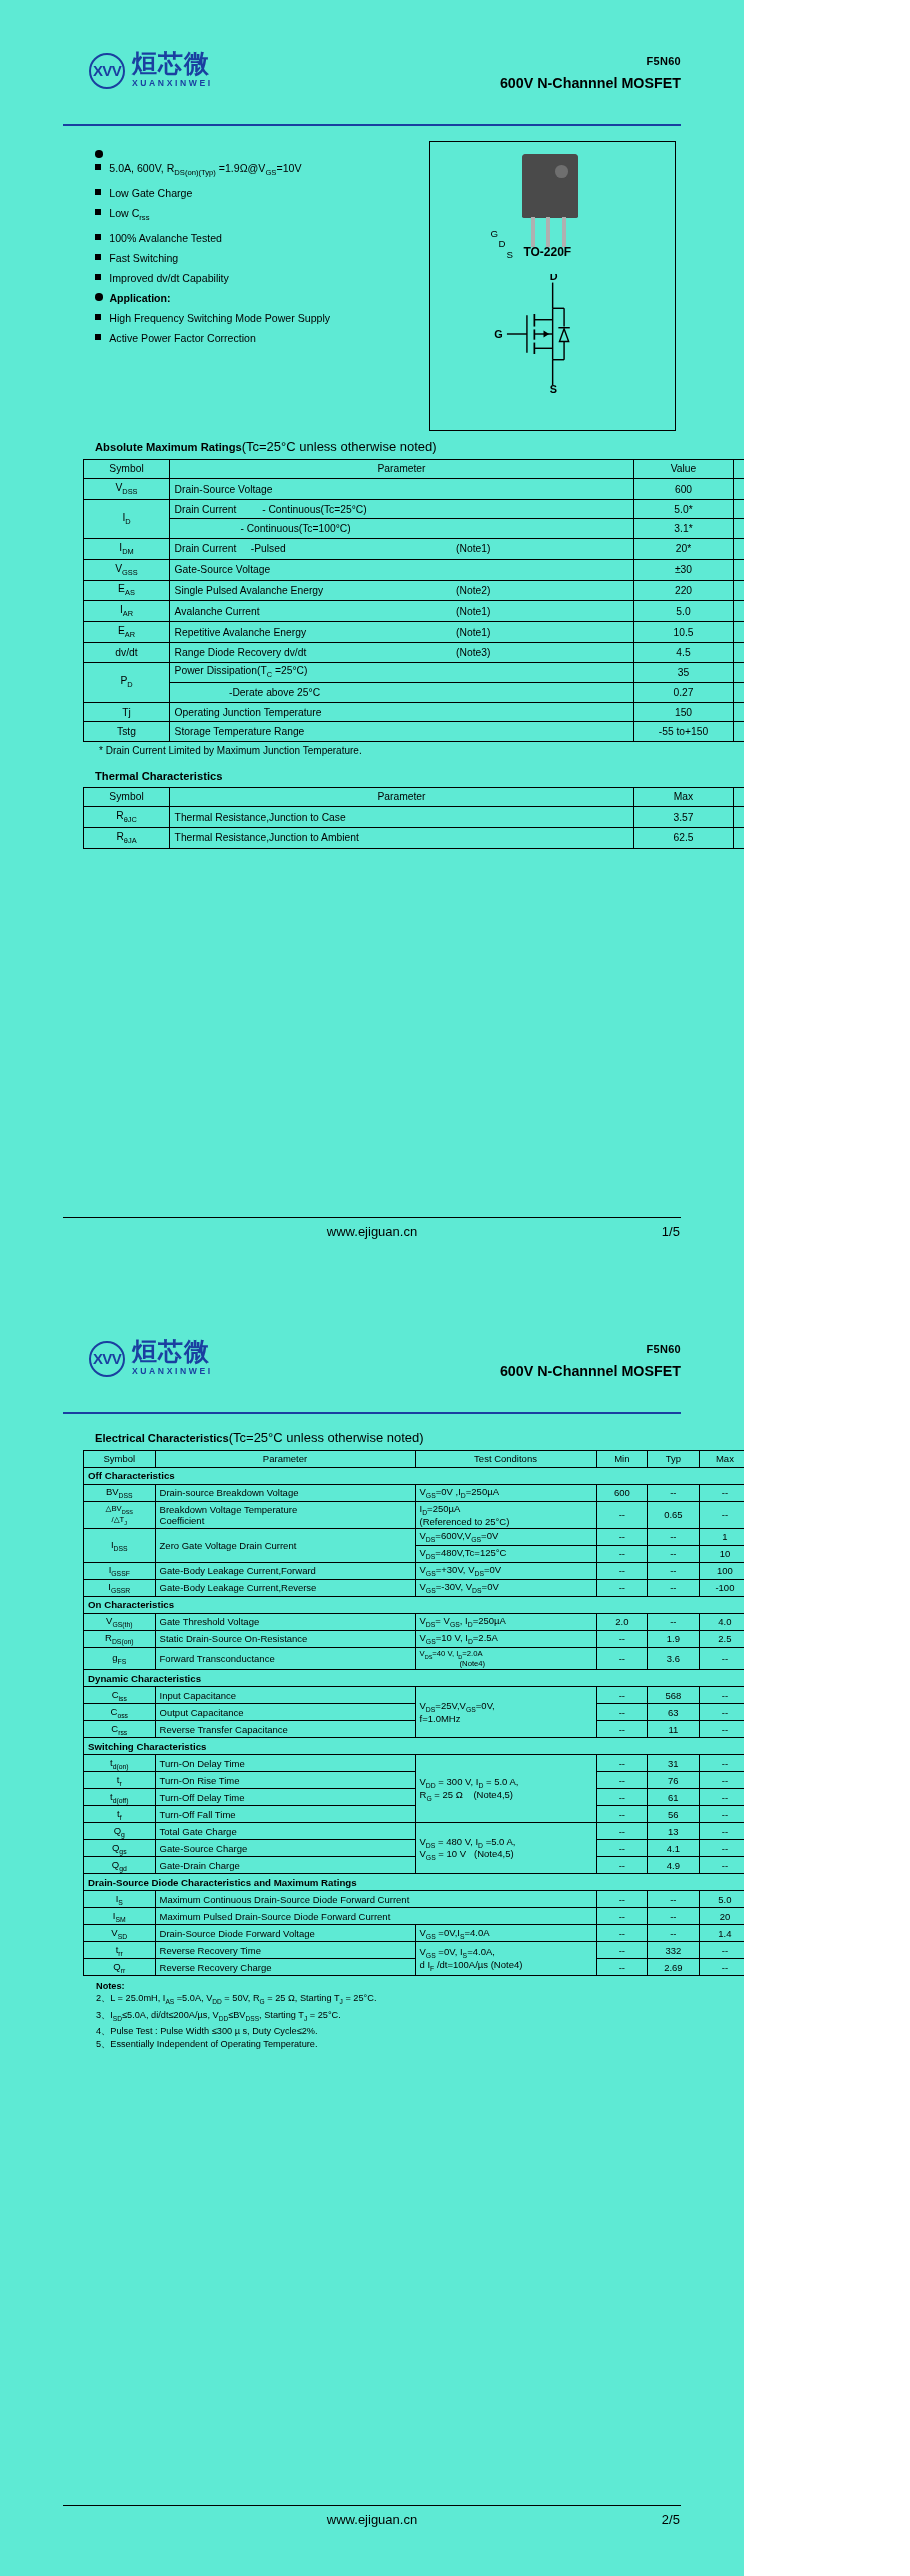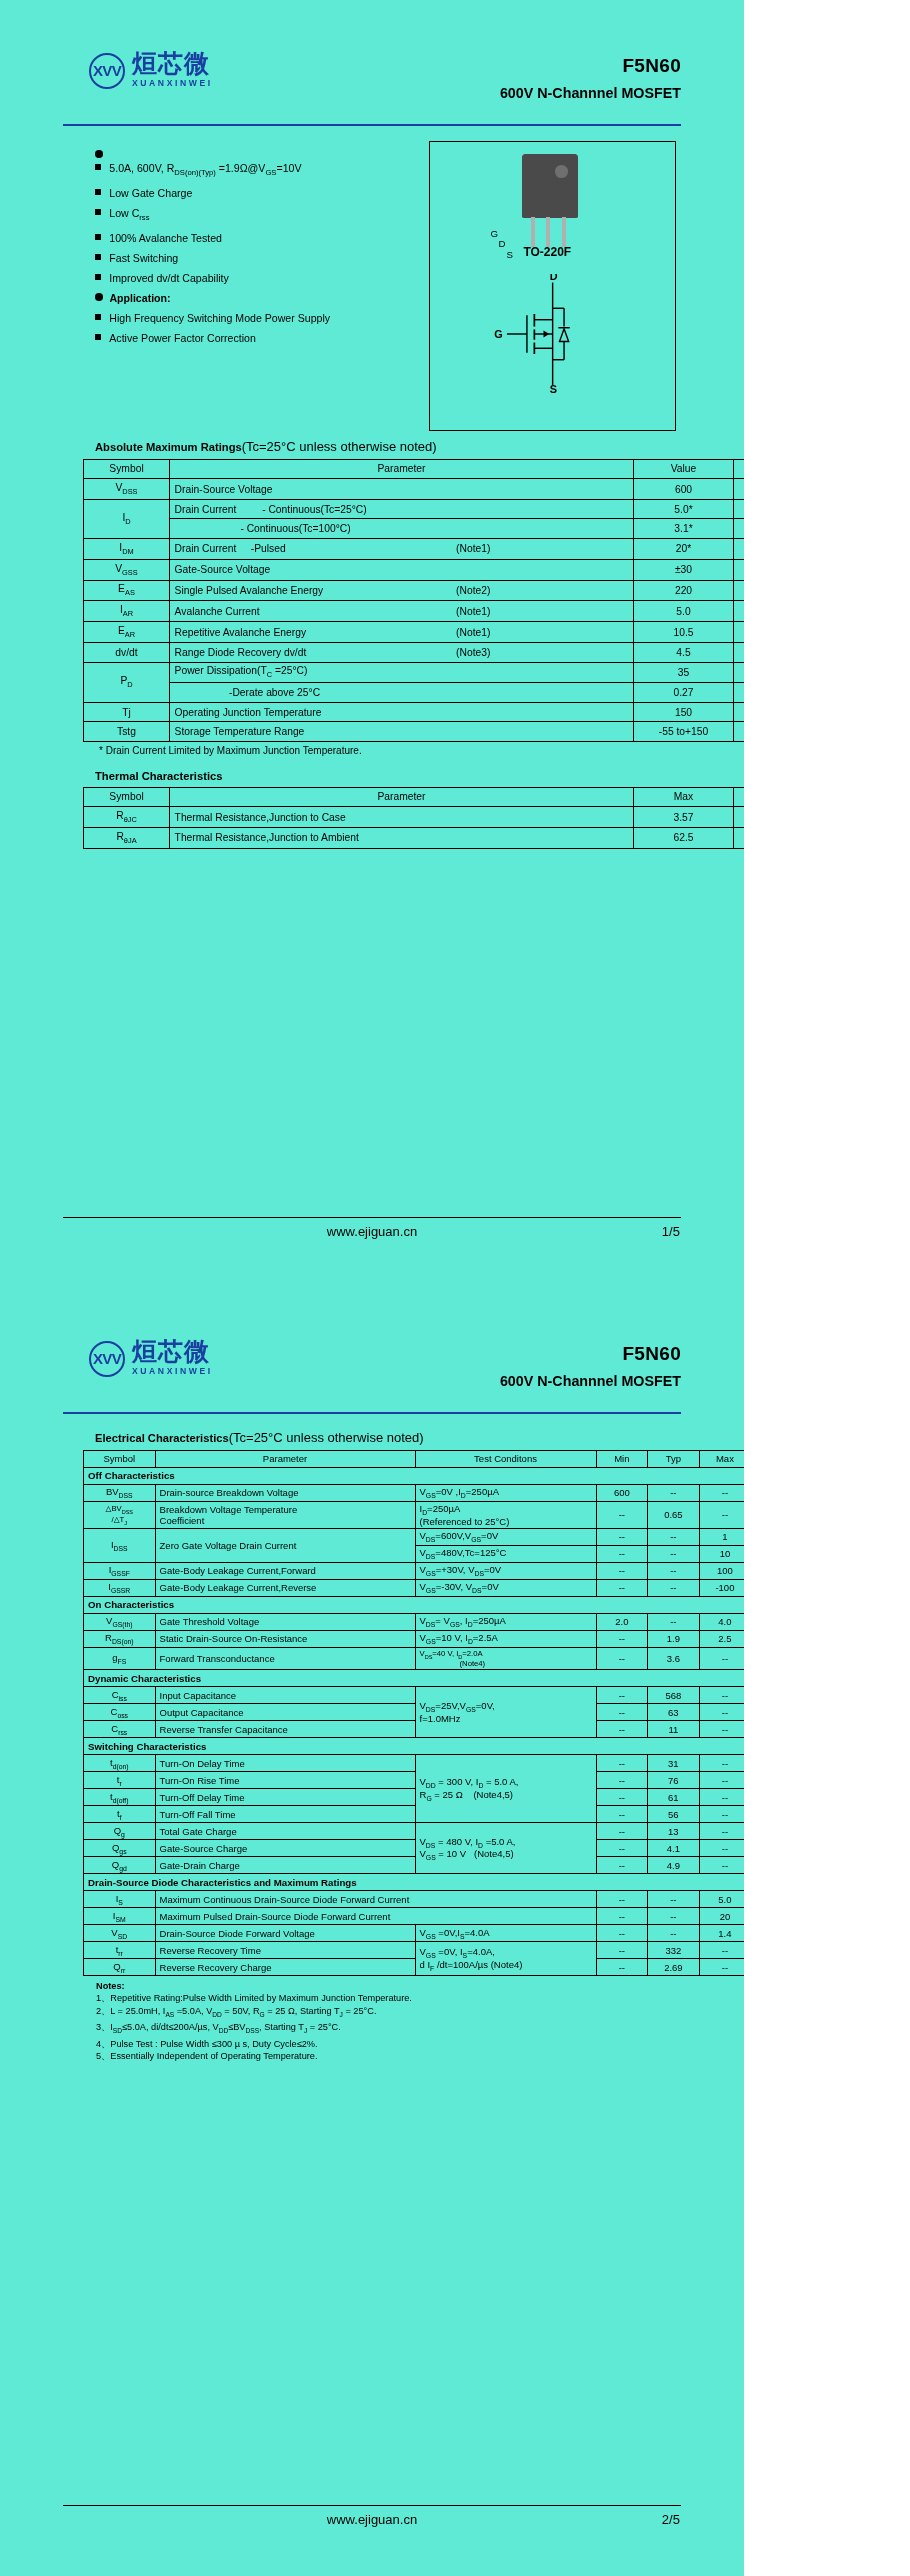--- a/index.html
+++ b/index.html
@@ -69,21 +69,21 @@
     letter-spacing:2.6px;
     line-height:11.5px;
     font-weight:bold;
   }
   .hdr-right{
     position:absolute;
     right:0; top:15px;
     text-align:right;
   }
   .part-no{
-    font-size:19px;
+    font-size:11px;
     font-weight:bold;
     color:#000;
     letter-spacing:0.3px;
   }
   .part-desc{
     font-size:14.3px;
     font-weight:bold;
     color:#000;
     margin-top:7.5px;
   }
@@ -747,21 +747,20 @@
       <td class="c">--</td>
       <td class="c">2.69</td>
       <td class="c">--</td>
       <td class="c">µC</td>
     </tr>
   </tbody>
         </table>
 
   <div class="notes">
     <div class="nt-title">Notes:</div>
-    <div>1、Repetitive Rating:Pulse Width Limited by Maximum Junction Temperature.</div>
     <div>2、L = 25.0mH, I<sub>AS</sub> =5.0A, V<sub>DD</sub> = 50V, R<sub>G</sub> = 25 Ω, Starting T<sub>J</sub> = 25°C.</div>
     <div>3、I<sub>SD</sub>≤5.0A, di/dt≤200A/µs, V<sub>DD</sub>≤BV<sub>DSS</sub>, Starting T<sub>J</sub> = 25°C.</div>
     <div>4、Pulse Test : Pulse Width ≤300 µ s, Duty Cycle≤2%.</div>
     <div>5、Essentially Independent of Operating Temperature.</div>
   </div>
 
 </div>
 
 <div class="footer">
   <span class="url">www.ejiguan.cn</span>

